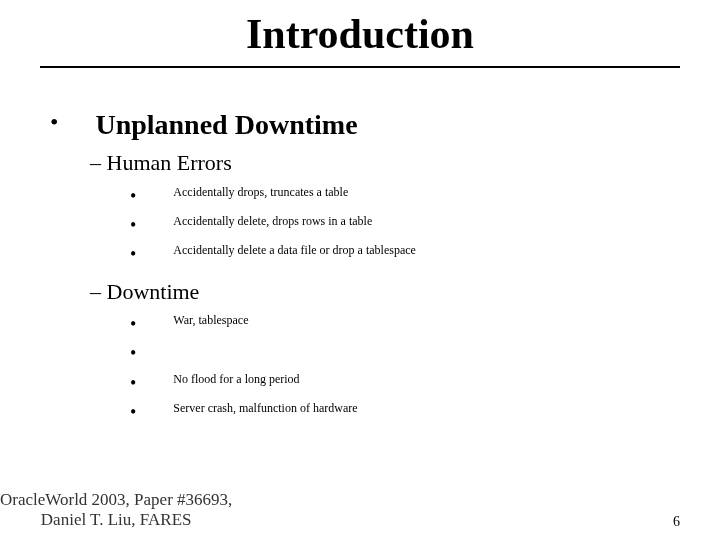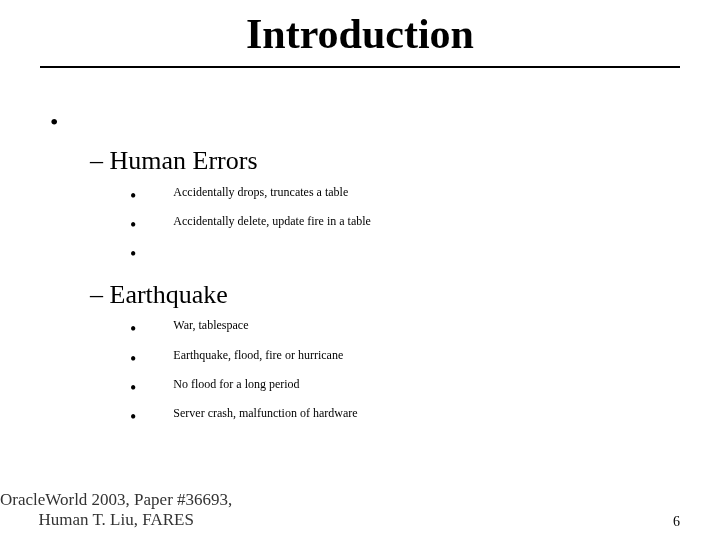--- a/index.html
+++ b/index.html
@@ -57,21 +57,21 @@
       line-height: 1.3;
     }
 
     .main-bullet-text {
       font-size: 28px;
       font-weight: bold;
       line-height: 1.3;
     }
 
     .sub-heading {
-      font-size: 26px;
+      font-size: 22px;
       margin-left: 40px;
       margin-bottom: 6px;
       line-height: 1.3;
     }
 
     .sub-bullets {
       margin-left: 80px;
       margin-bottom: 10px;
     }
 
@@ -123,61 +123,62 @@
 <body>
 
 <div class="slide">
   <div class="title-area">
     <h1 class="slide-title">Introduction</h1>
   </div>
 
   <div class="content">
     <div class="main-bullet">
       <span class="main-bullet-dot">•</span>
+      <span class="main-bullet-text">Unplanned Downtime</span>
     </div>
 
     <div class="sub-heading">– Human Errors</div>
 
     <div class="sub-bullets">
       <div class="sub-bullet">
         <span class="sub-bullet-dot">•</span>
         <span class="sub-bullet-text">Accidentally drops, truncates a table</span>
       </div>
       <div class="sub-bullet">
         <span class="sub-bullet-dot">•</span>
-        <span class="sub-bullet-text">Accidentally delete, update fire in a table</span>
+        <span class="sub-bullet-text">Accidentally delete, drops rows in a table</span>
       </div>
       <div class="sub-bullet">
         <span class="sub-bullet-dot">•</span>
+        <span class="sub-bullet-text">Accidentally delete a data file or drop a tablespace</span>
       </div>
     </div>
 
-    <div class="sub-heading">– Earthquake</div>
+    <div class="sub-heading">– Downtime</div>
 
     <div class="sub-bullets">
       <div class="sub-bullet">
         <span class="sub-bullet-dot">•</span>
         <span class="sub-bullet-text">War, tablespace</span>
       </div>
       <div class="sub-bullet">
         <span class="sub-bullet-dot">•</span>
-        <span class="sub-bullet-text">Earthquake, flood, fire or hurricane</span>
       </div>
       <div class="sub-bullet">
         <span class="sub-bullet-dot">•</span>
         <span class="sub-bullet-text">No flood for a long period</span>
       </div>
       <div class="sub-bullet">
         <span class="sub-bullet-dot">•</span>
         <span class="sub-bullet-text">Server crash, malfunction of hardware</span>
       </div>
     </div>
   </div>
 
   <div class="footer">
     <div class="footer-text">
       <span>OracleWorld 2003, Paper #36693,</span><br>
-      <span>Human T. Liu, FARES</span>
+      <span>Daniel T. Liu, FARES</span>
     </div>
   </div>
 
   <div class="page-number">6</div>
 </div>
 
 </body></html>

